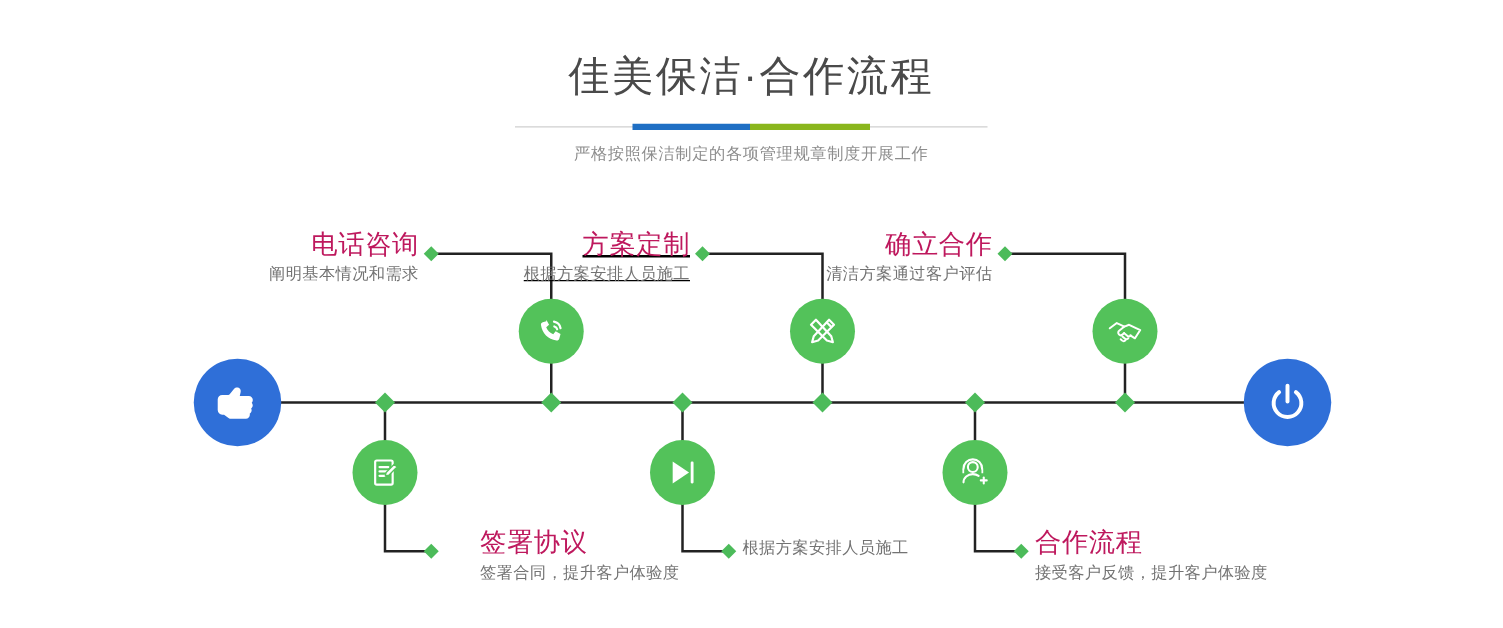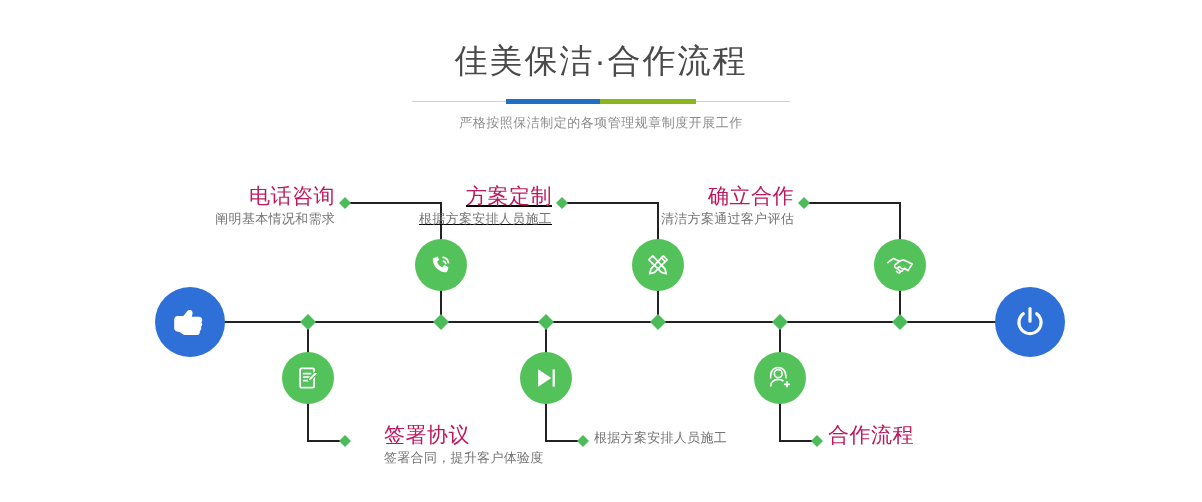--- a/index.html
+++ b/index.html
@@ -214,15 +214,16 @@
     <div class="lab-title">签署协议</div>
     <div class="lab-desc">签署合同，提升客户体验度</div>
   </div>
 
   <div class="step-label lab-bottom" style="left:594px;top:425px;">
     <div class="lab-desc">根据方案安排人员施工</div>
   </div>
 
   <div class="step-label lab-bottom" style="left:828px;top:425px;">
     <div class="lab-title">合作流程</div>
+    <div class="lab-desc">接受客户反馈，提升客户体验度</div>
   </div>
 
 </div>
 
 </body></html>

